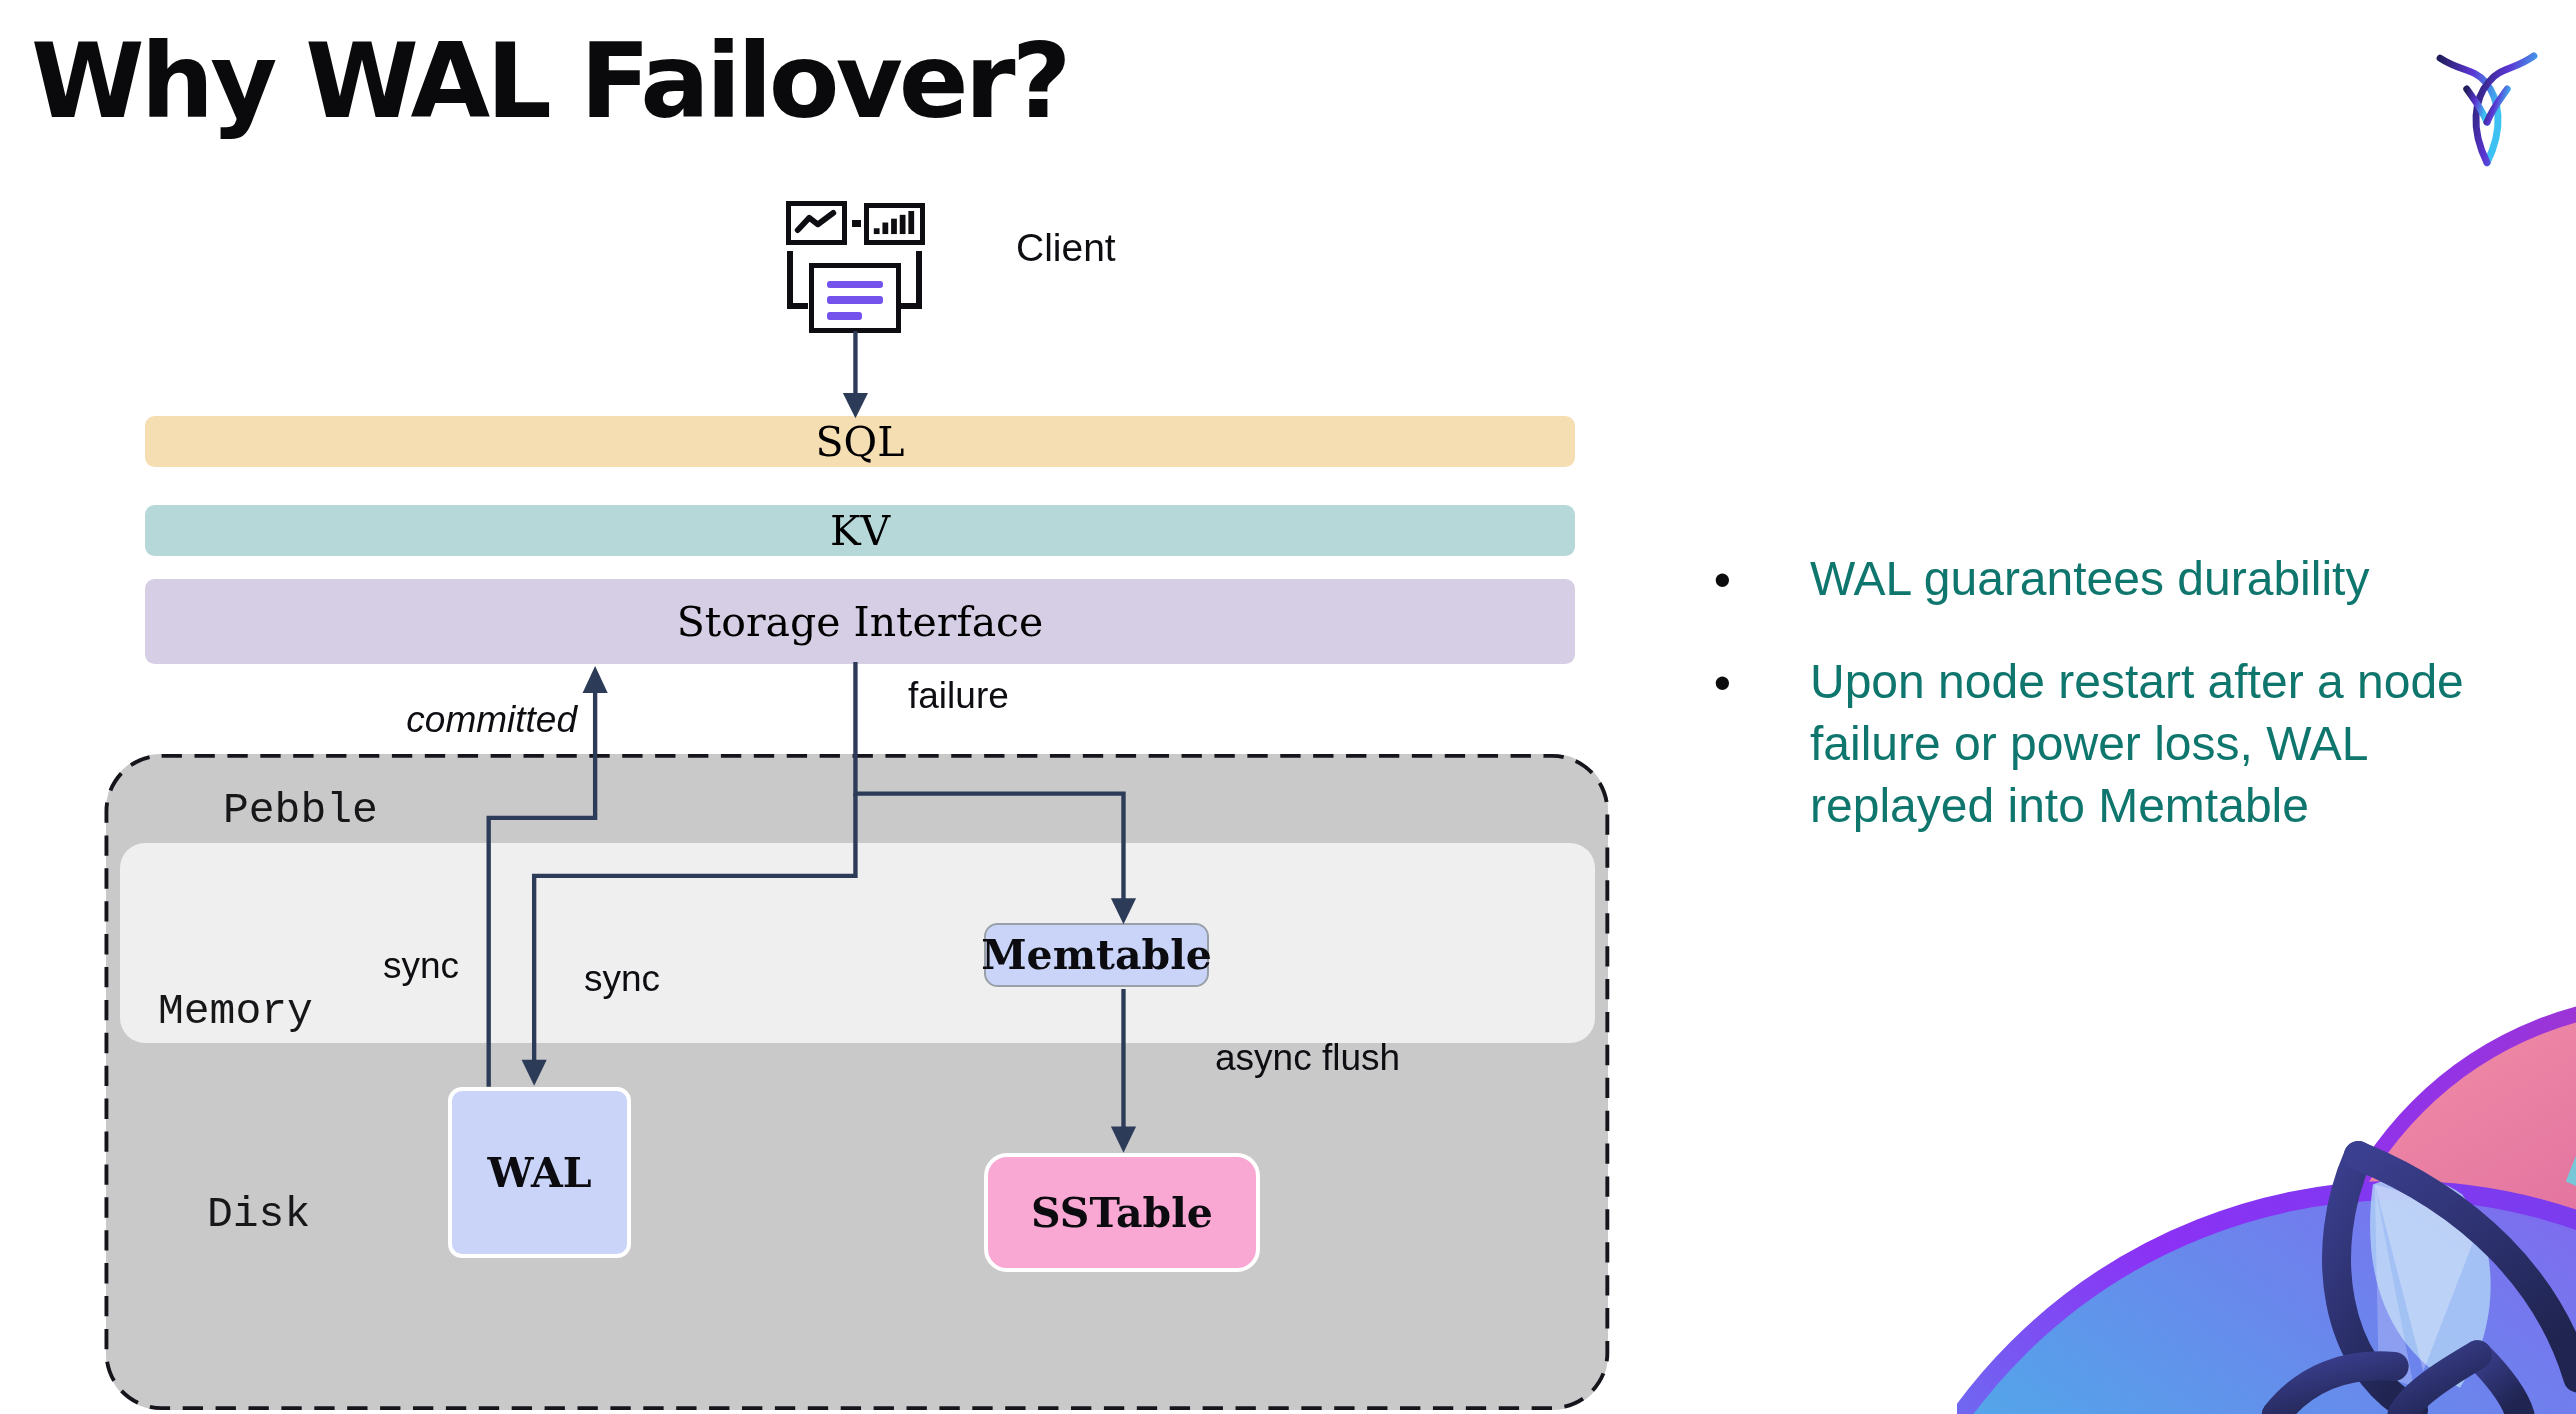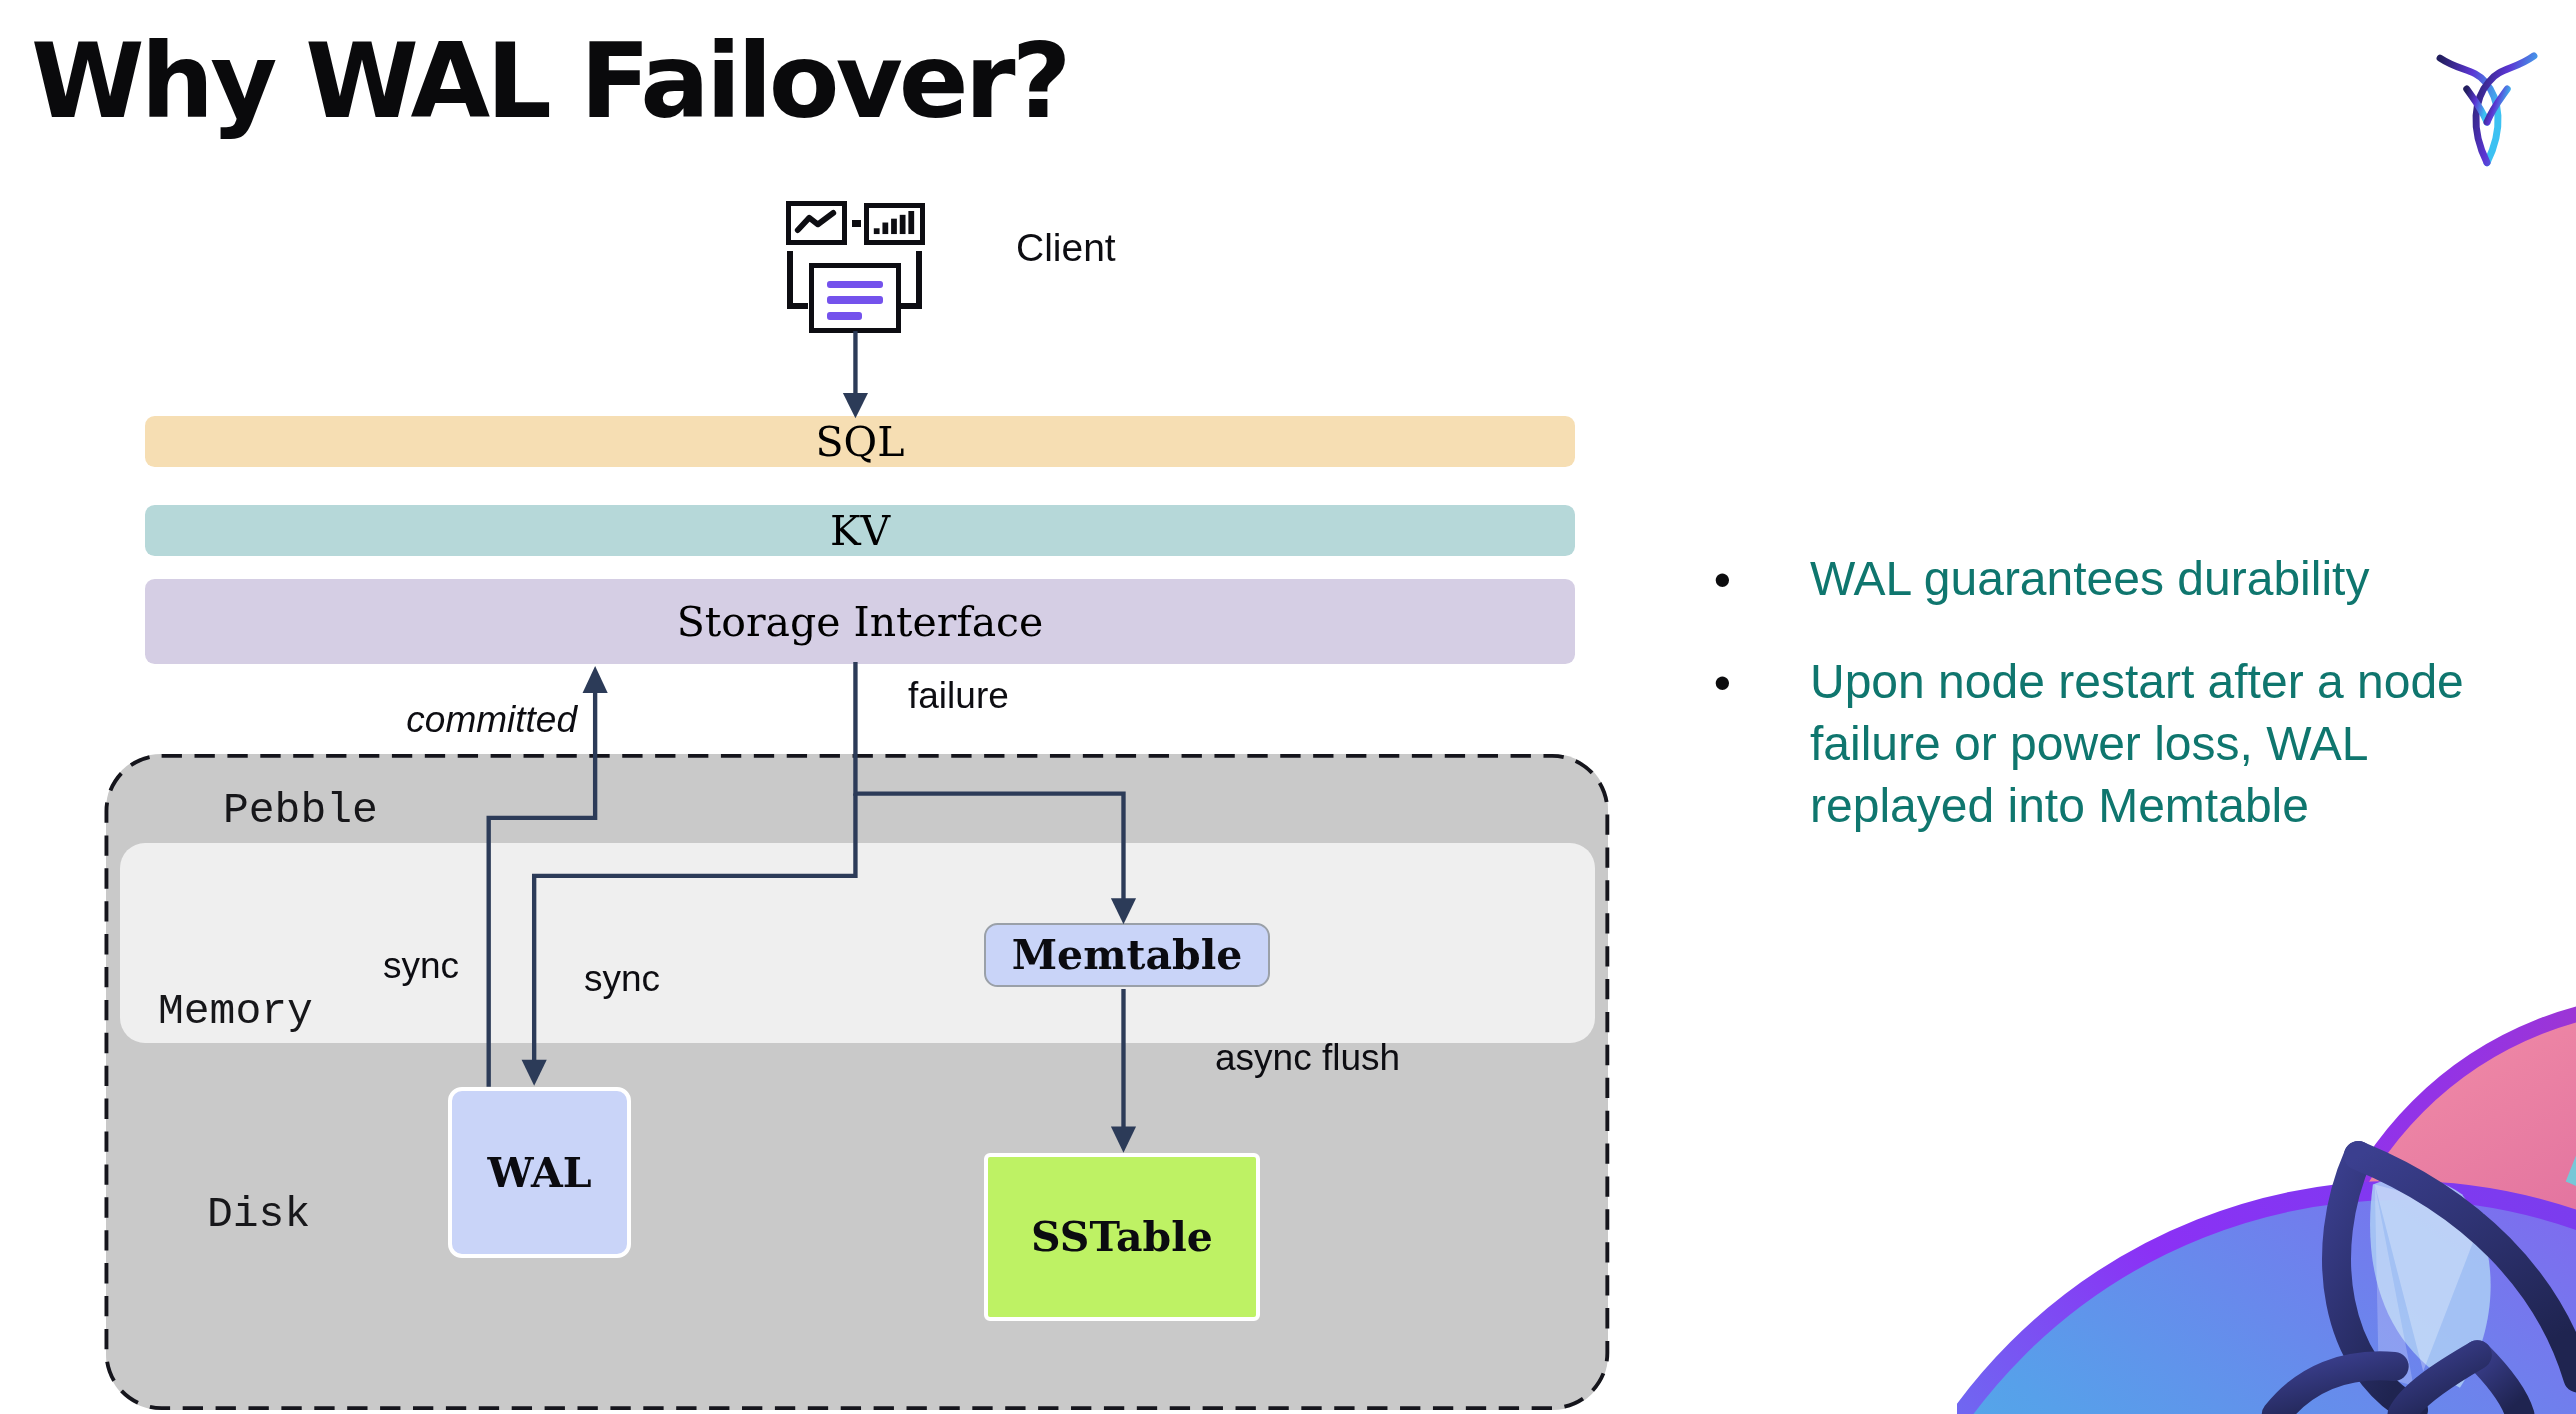--- a/index.html
+++ b/index.html
@@ -105,22 +105,22 @@
   <div class="bar" style="top: 505px; height: 51px; background-color: rgb(182, 216, 217);">KV</div>
 
   <div class="pebble" style="background-color: rgb(201, 201, 201);"></div>
   <div class="memband" style="background-color: rgb(239, 239, 239);"></div>
 
   <div class="zone-label" style="left:223px;top:786px;">Pebble</div>
   <div class="zone-label" style="left:158px;top:987px;">Memory</div>
   <div class="zone-label" style="left:207px;top:1142px;margin-top:48px;">Disk</div>
 
   <div class="node white-border" style="left: 448px; top: 1087px; width: 183px; height: 171px; border-radius: 14px; background-color: rgb(201, 212, 248);">WAL</div>
-  <div class="node gray-border" style="left: 984px; top: 923px; width: 286px; height: 64px; border-radius: 13.5px; background-color: rgb(201, 212, 248);">Memtable</div>
-  <div class="node white-border" style="left: 984px; top: 1153px; width: 276px; height: 168px; border-radius: 6px; background-color: #bef264;">SSTable</div>
+  <div class="node gray-border" style="left: 984px; top: 923px; width: 225px; height: 64px; border-radius: 13.5px; background-color: rgb(201, 212, 248);">Memtable</div>
+  <div class="node white-border" style="left: 984px; top: 1153px; width: 276px; height: 119px; border-radius: 23px; background-color: #f9a8d4;">SSTable</div>
 
   <div class="edge-label" style="left:383px;top:699px;width:194px;text-align:right;font-style:italic;">committed</div>
   <div class="edge-label" style="left:908px;top:675px;">failure</div>
   <div class="edge-label" style="left:383px;top:945px;">sync</div>
   <div class="edge-label" style="left:584px;top:958px;">sync</div>
   <div class="edge-label" style="left:1215px;top:1037px;">async flush</div>
 
   <svg class="overlay" width="2576" height="1415" viewBox="0 0 2662 1462">
     <rect x="110" y="781" width="1551" height="674" rx="57" fill="none" stroke-width="4" stroke-dasharray="21 13" style="stroke: rgb(21, 21, 28);"></rect>
     <g fill="none" stroke-width="4.5" style="stroke: rgb(44, 59, 88);">

